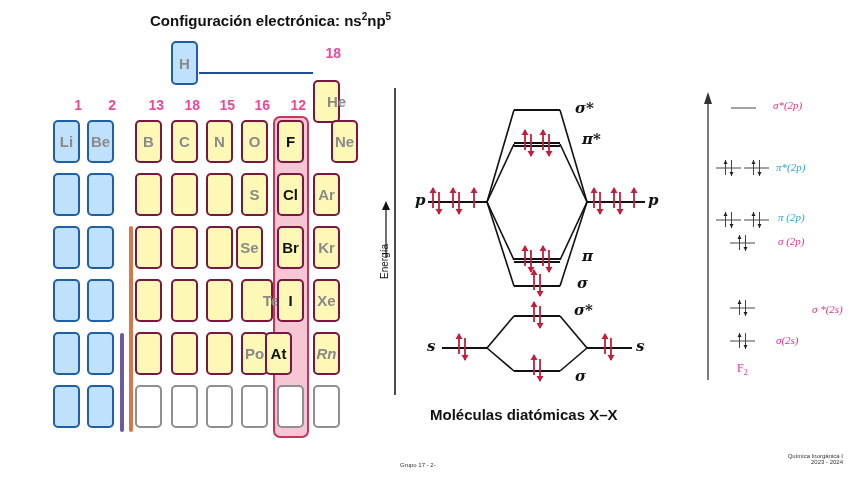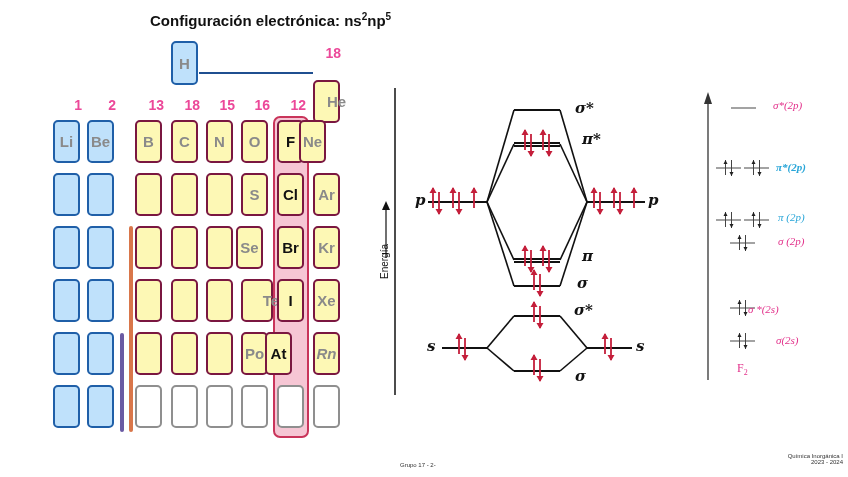--- a/index.html
+++ b/index.html
@@ -47,21 +47,21 @@
       <div class="grp" style="left: 276px; top: 97px;">12</div>
     </div>
   <div id="cells">
       <div class="cell s" style="left: 53px; top: 120px;">Li</div>
       <div class="cell s" style="left: 87px; top: 120px;">Be</div>
       <div class="cell p" style="left: 135px; top: 120px;">B</div>
       <div class="cell p" style="left: 171px; top: 120px;">C</div>
       <div class="cell p" style="left: 206px; top: 120px;">N</div>
       <div class="cell p" style="left: 241px; top: 120px;">O</div>
       <div class="cell p hal" style="left: 277px; top: 120px;">F</div>
-      <div class="cell p" style="left: 299px; top: 120px; text-align: right;">Ne</div>
+      <div class="cell p" style="left: 331px; top: 120px; text-align: right;">Ne</div>
       <div class="cell s" style="left: 53px; top: 173px;"></div>
       <div class="cell s" style="left: 87px; top: 173px;"></div>
       <div class="cell p" style="left: 135px; top: 173px;"></div>
       <div class="cell p" style="left: 171px; top: 173px;"></div>
       <div class="cell p" style="left: 206px; top: 173px;"></div>
       <div class="cell p" style="left: 241px; top: 173px;">S</div>
       <div class="cell p hal" style="left: 277px; top: 173px;">Cl</div>
       <div class="cell p" style="left: 313px; top: 173px;">Ar</div>
       <div class="cell s" style="left: 53px; top: 226px;"></div>
       <div class="cell s" style="left: 87px; top: 226px;"></div>
@@ -246,20 +246,21 @@
   <div class="molbl" style="left:415px;top:191px;">p</div>
   <div class="molbl" style="left:648px;top:191px;">p</div>
   <div class="molbl" style="left:427px;top:337px;">s</div>
   <div class="molbl" style="left:636px;top:337px;">s</div>
   <div class="molbl" style="left:575px;top:99px;">σ*</div>
   <div class="molbl" style="left:582px;top:130px;">π*</div>
   <div class="molbl" style="left:582px;top:247px;">π</div>
   <div class="molbl" style="left:577px;top:274px;">σ</div>
   <div class="molbl" style="left:574px;top:301px;">σ*</div>
   <div class="molbl" style="left:575px;top:367px;">σ</div>
+  <div id="mol-caption">Moléculas diatómicas   X–X</div>
 </div>
 
 <div id="f2" class="abs" style="left:0;top:0;width:760px;height:477px;">
   <svg width="848" height="477" id="f2-svg">
       <line x1="708" y1="97" x2="708" y2="380" stroke="#333" stroke-width="1.3"></line>
       <path d="M704,104 L708,92 L712,104 Z" fill="#333"></path>
       <line x1="731" y1="108" x2="756" y2="108" stroke="#666" stroke-width="1.2"></line>
       <line x1="716" y1="168" x2="741" y2="168" stroke="#666" stroke-width="1.2"></line>
       <line x1="725.5" y1="175" x2="725.5" y2="160" stroke="#444" stroke-width="1"></line>
       <path d="M723.5,164 L725.5,160 L727.5,164 Z" fill="#222"></path>
@@ -290,24 +291,24 @@
       <path d="M737.5,304 L739.5,300 L741.5,304 Z" fill="#222"></path>
       <line x1="745.5" y1="300" x2="745.5" y2="316" stroke="#444" stroke-width="1"></line>
       <path d="M743.5,312 L745.5,316 L747.5,312 Z" fill="#222"></path>
       <line x1="730" y1="341" x2="755" y2="341" stroke="#666" stroke-width="1.2"></line>
       <line x1="739.5" y1="348" x2="739.5" y2="333" stroke="#444" stroke-width="1"></line>
       <path d="M737.5,337 L739.5,333 L741.5,337 Z" fill="#222"></path>
       <line x1="745.5" y1="333" x2="745.5" y2="349" stroke="#444" stroke-width="1"></line>
       <path d="M743.5,345 L745.5,349 L747.5,345 Z" fill="#222"></path>
     </svg>
   <div class="f2lbl" style="left:773px;top:99px;color:#e2308a;">σ*(2p)</div>
-  <div class="f2lbl" style="left:776px;top:161px;color:#2aa6d8;font-weight:bold;">π*(2p)</div>
+  <div class="f2lbl" style="left:776px;top:161px;color:#2aa6d8;">π*(2p)</div>
   <div class="f2lbl" style="left:778px;top:211px;color:#2aa6d8;">π (2p)</div>
   <div class="f2lbl" style="left:778px;top:235px;color:#e2308a;">σ (2p)</div>
-  <div class="f2lbl" style="left:748px;top:303px;color:#e2308a;">σ *(2s)</div>
+  <div class="f2lbl" style="left:812px;top:303px;color:#e2308a;">σ *(2s)</div>
   <div class="f2lbl" style="left:776px;top:334px;color:#e2308a;">σ(2s)</div>
   <div class="f2lbl" style="left:737px;top:361px;color:#e2308a;font-style:normal;font-size:12px;"><span>F</span><sub style="font-size:8px;">2</sub></div>
 </div>
 
 <div class="footer" style="left:400px;top:462px;">Grupo 17 - 2-</div>
 <div class="footer" style="left:768px;top:453px;text-align:right;width:75px;">
   <div>Química Inorgánica I</div>
   <div>2023 - 2024</div>
 </div>
 

